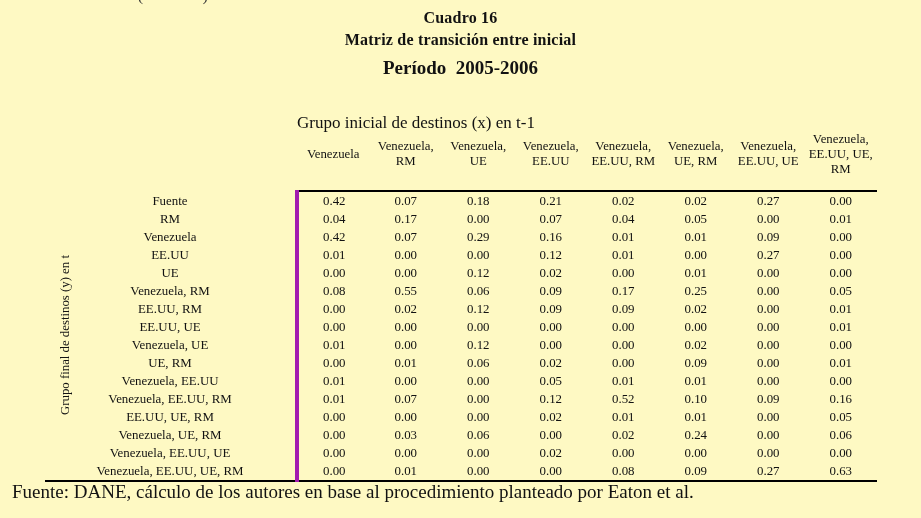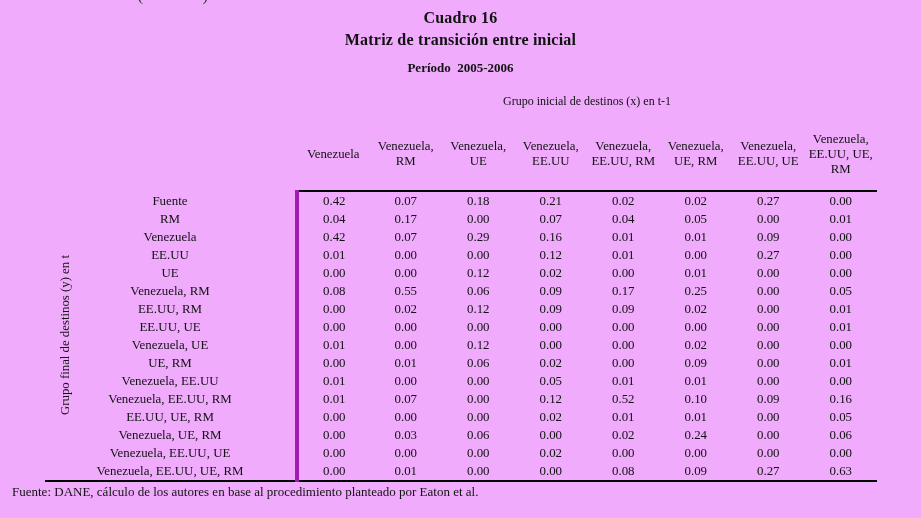--- a/index.html
+++ b/index.html
@@ -1,32 +1,32 @@
 <!DOCTYPE html>
 <html><head>
 <meta charset="utf-8">
 <style>
   html,body { margin:0; padding:0; background:#ffffff; }
   .page {
-    position:relative; width:921px; height:518px; background:#f0abfc;
+    position:relative; width:921px; height:518px; background:#fef9c3;
     font-family:"Liberation Serif", "DejaVu Serif", serif; color:#121212;
     overflow:hidden;
   }
   
   .clip-frag {
     position:absolute; top:0; left:138px; height:5px; width:120px; overflow:hidden;
   }
   .clip-frag span { display:block; margin-top:-12px; font-size:15px; letter-spacing:28px; color:#333; }
 
   .titles { text-align:center; padding-top:7px; }
   .t-line { font-weight:bold; font-size:16px; line-height:22px; letter-spacing:0.2px; }
-  .period { font-weight:bold; font-size:13px; line-height:16px; margin-top:9px; text-align:center; }
+  .period { font-weight:bold; font-size:19px; line-height:16px; margin-top:9px; text-align:center; }
   .xlabel {
-    position:absolute; left:297px; top:94px; width:580px;
-    text-align:center; font-size:12px; line-height:15px;
+    position:absolute; left:297px; top:115px; width:580px;
+    text-align:left; font-size:17px; line-height:15px;
   }
 
   .table-zone { position:absolute; left:45px; top:118px; width:832px; }
   table.matrix {
     border-collapse:collapse; table-layout:fixed; width:832px;
     border-bottom:2px solid #000;
   }
   table.matrix col.lblcol { width:252px; }
   table.matrix col.datacol { width:72.5px; }
   thead th {
@@ -39,21 +39,21 @@
     padding:0; text-align:center; white-space:nowrap;
   }
   tbody td.first-data { border-left:4px solid #a21caf; }
 
   .ylabel {
     position:absolute; left:20px; top:217px;
     transform:translate(-50%,-50%) rotate(-90deg);
     white-space:nowrap; font-size:12.8px;
   }
   .footer {
-    position:absolute; left:12px; top:483px; font-size:13px; line-height:17px;
+    position:absolute; left:12px; top:483px; font-size:19px; line-height:17px;
   }
 </style>
 </head>
 <body>
 
 <div class="page">
 
   <div class="clip-frag">
     <span>( )</span>
   </div>

